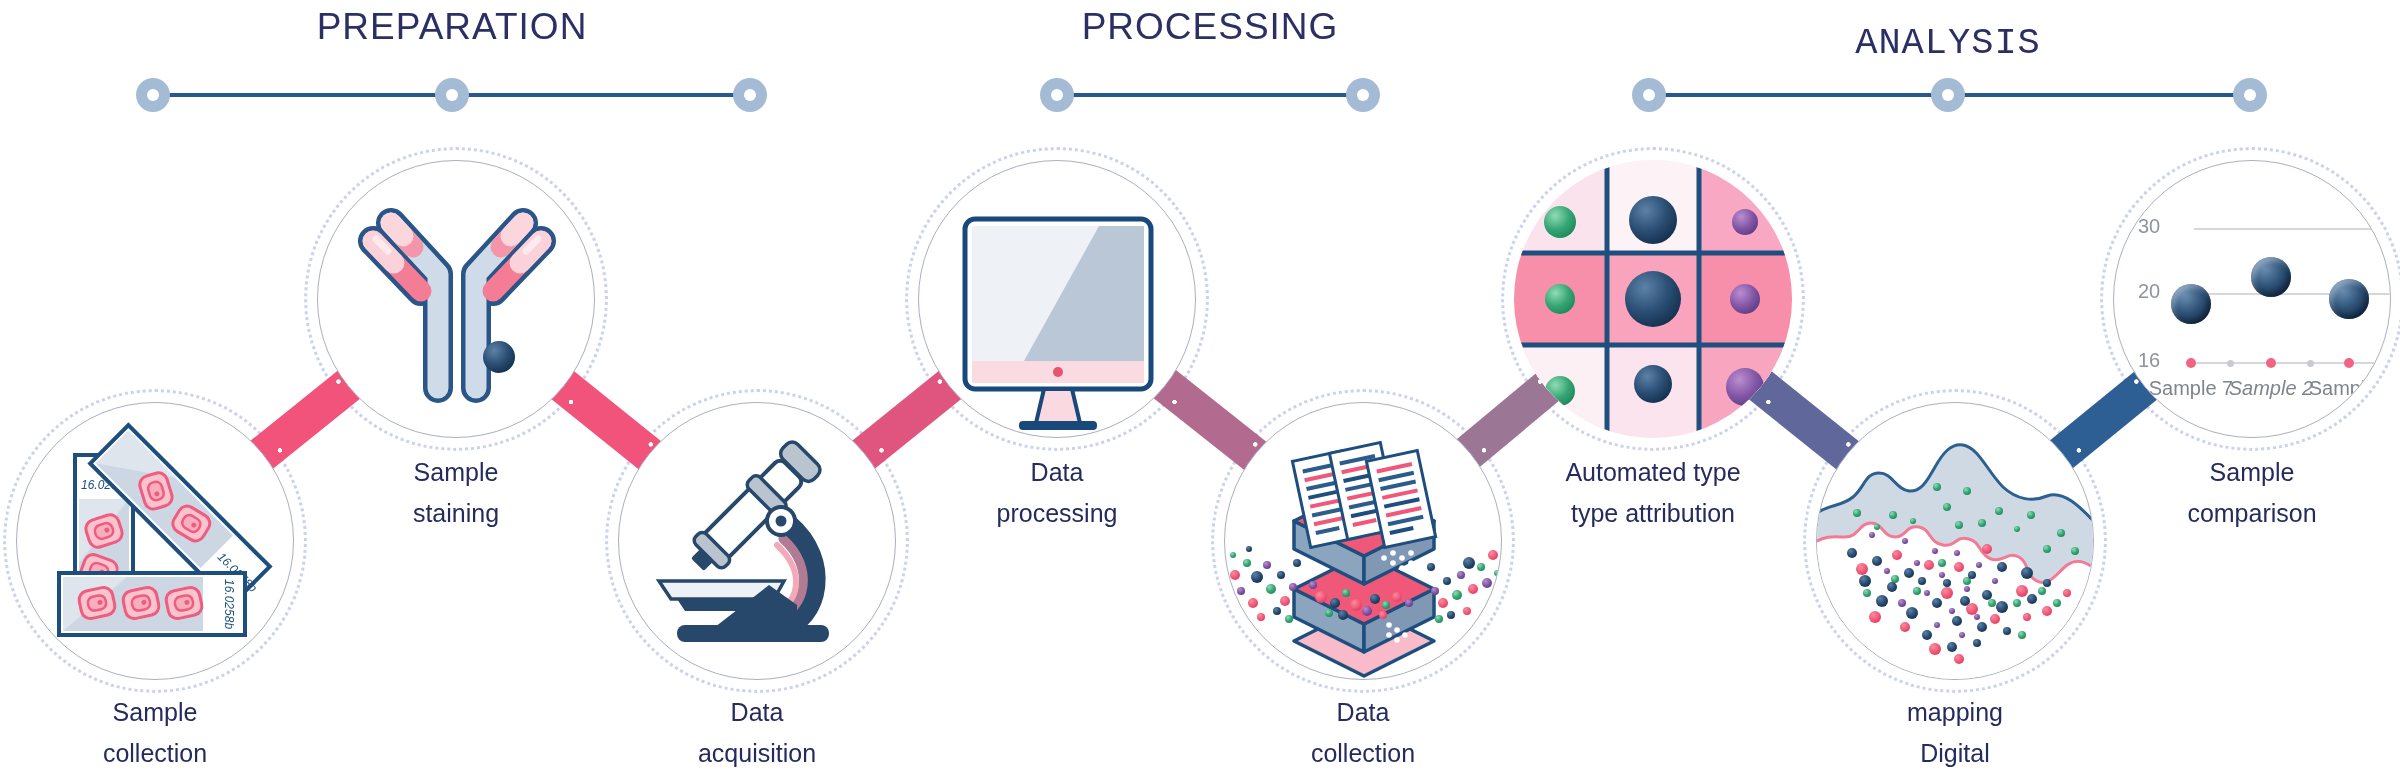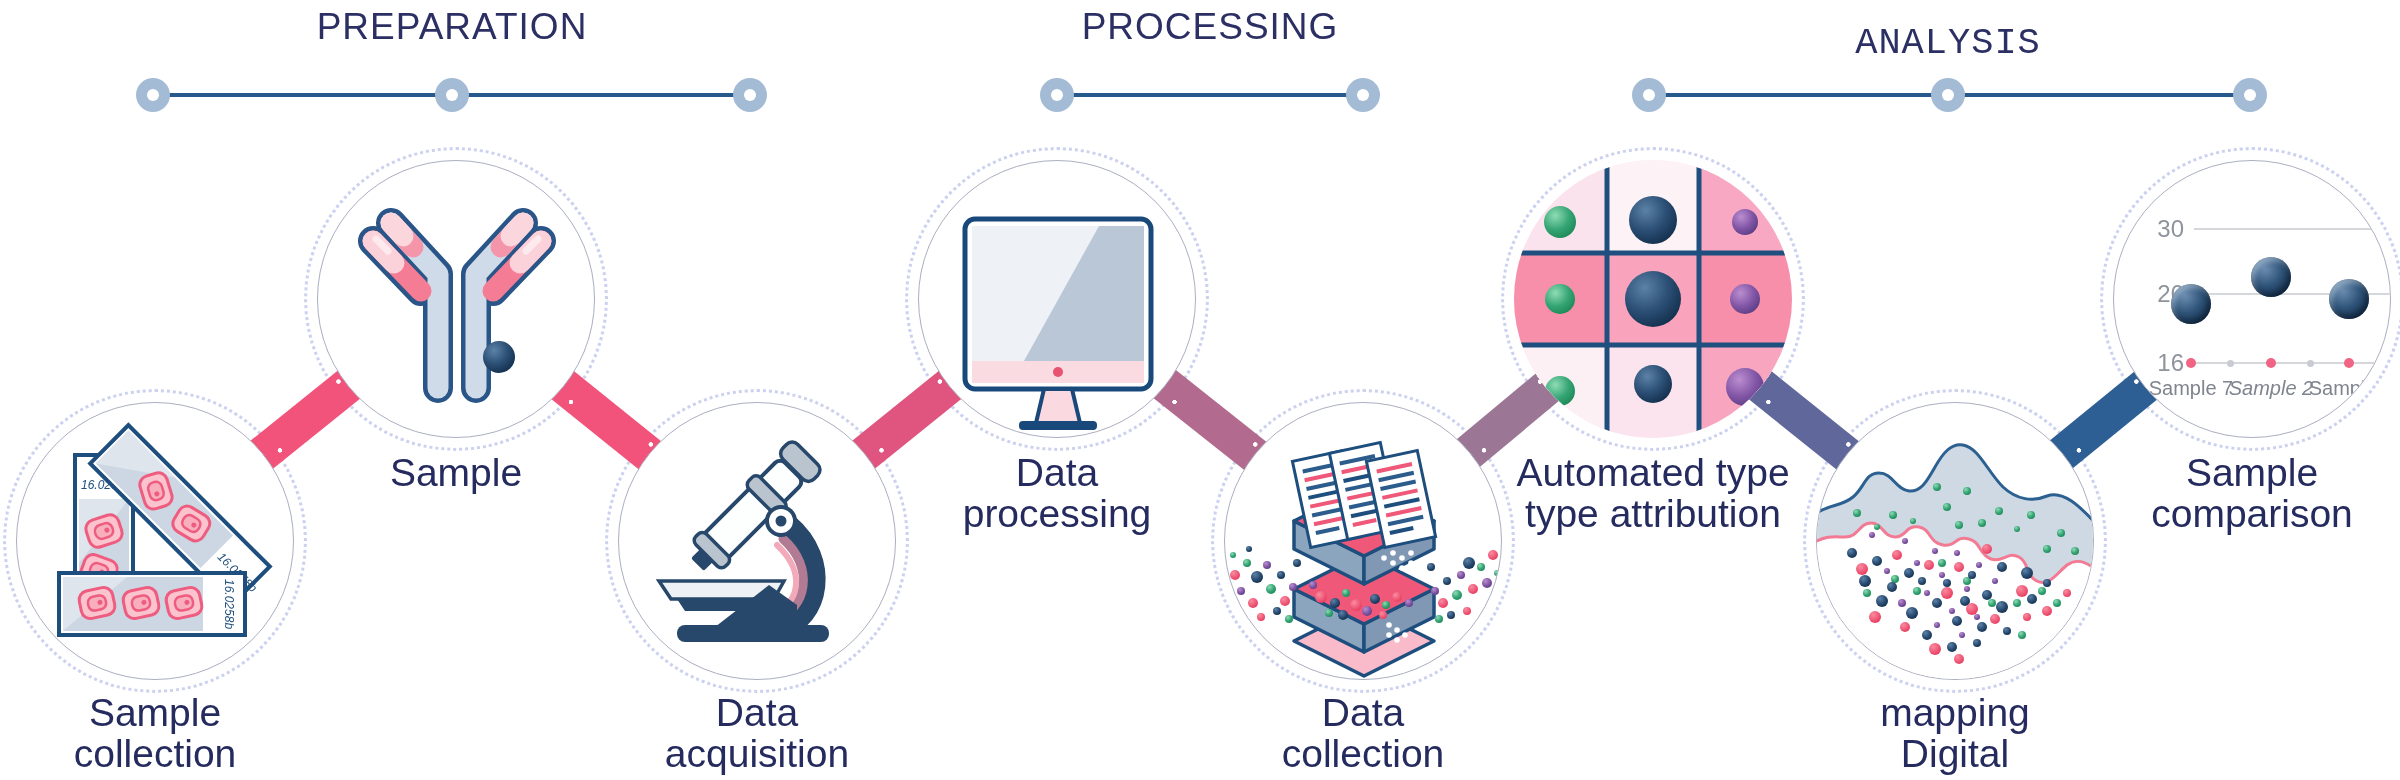--- a/index.html
+++ b/index.html
@@ -13,25 +13,25 @@
   .ring{position:absolute;width:304px;height:304px;border-radius:50%;border:3px dotted #cbd1ef;box-sizing:border-box;}
   .ribbon{position:absolute;height:36px;
     background-image:
       radial-gradient(circle at 18% 30%, #ffffff 0 2.5px, transparent 3px),
       radial-gradient(circle at 40% 72%, #ffffff 0 2px, transparent 2.5px),
       radial-gradient(circle at 63% 25%, #ffffff 0 2px, transparent 2.5px),
       radial-gradient(circle at 86% 62%, #ffffff 0 2.5px, transparent 3px);}
   .circle{position:absolute;width:278px;height:278px;border-radius:50%;background:#ffffff;
           border:1.5px solid #abafc0;box-sizing:border-box;overflow:hidden;}
   .circle.noborder{border:none;}
-  .step-label{position:absolute;width:340px;text-align:center;font-size:39px;line-height:41px;
+  .step-label{position:absolute;width:340px;text-align:center;font-size:25px;line-height:41px;
               color:#252b5e;font-weight:400;}
   
   .gridline{position:absolute;height:2px;background:#d5d7db;}
-  .ytick{position:absolute;width:46px;text-align:right;font-size:24px;color:#8f939c;}
+  .ytick{position:absolute;width:46px;text-align:left;font-size:20px;color:#8f939c;}
   .xlabel{position:absolute;width:120px;text-align:center;font-size:20px;color:#7f848e;white-space:nowrap;}
   .big-sphere{position:absolute;width:40px;height:40px;border-radius:50%;
      background:radial-gradient(circle at 35% 30%, #6a8cb0 0%, #2f5479 45%, #122c49 100%);
      box-shadow:inset -3px -4px 6px rgba(6,20,38,.6), inset 3px 4px 5px rgba(210,225,240,.5);}
   .base-dot{position:absolute;border-radius:50%;}
 </style>
 </head>
 <body>
 
 <div id="canvas">
@@ -479,20 +479,21 @@
       <div class="xlabel" style="left:177px;top:216px;">Sample 3</div>
     </div>
   </div>
 
   <div class="step-label" style="left:-15px;top:692px;">
     <div>Sample</div>
     <div>collection</div>
   </div>
   <div class="step-label" style="left:286px;top:452px;">
     <div>Sample</div>
+    <div>staining</div>
   </div>
   <div class="step-label" style="left:587px;top:692px;">
     <div>Data</div>
     <div>acquisition</div>
   </div>
   <div class="step-label" style="left:887px;top:452px;">
     <div>Data</div>
     <div>processing</div>
   </div>
   <div class="step-label" style="left:1193px;top:692px;">

